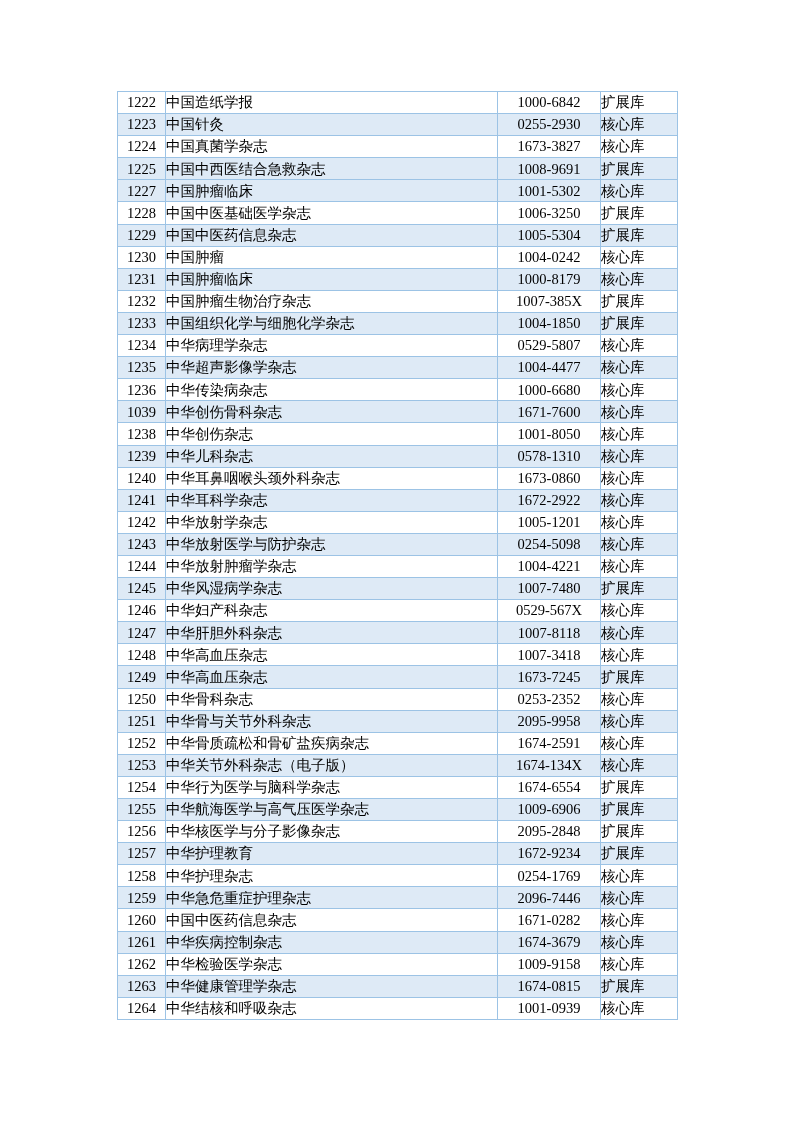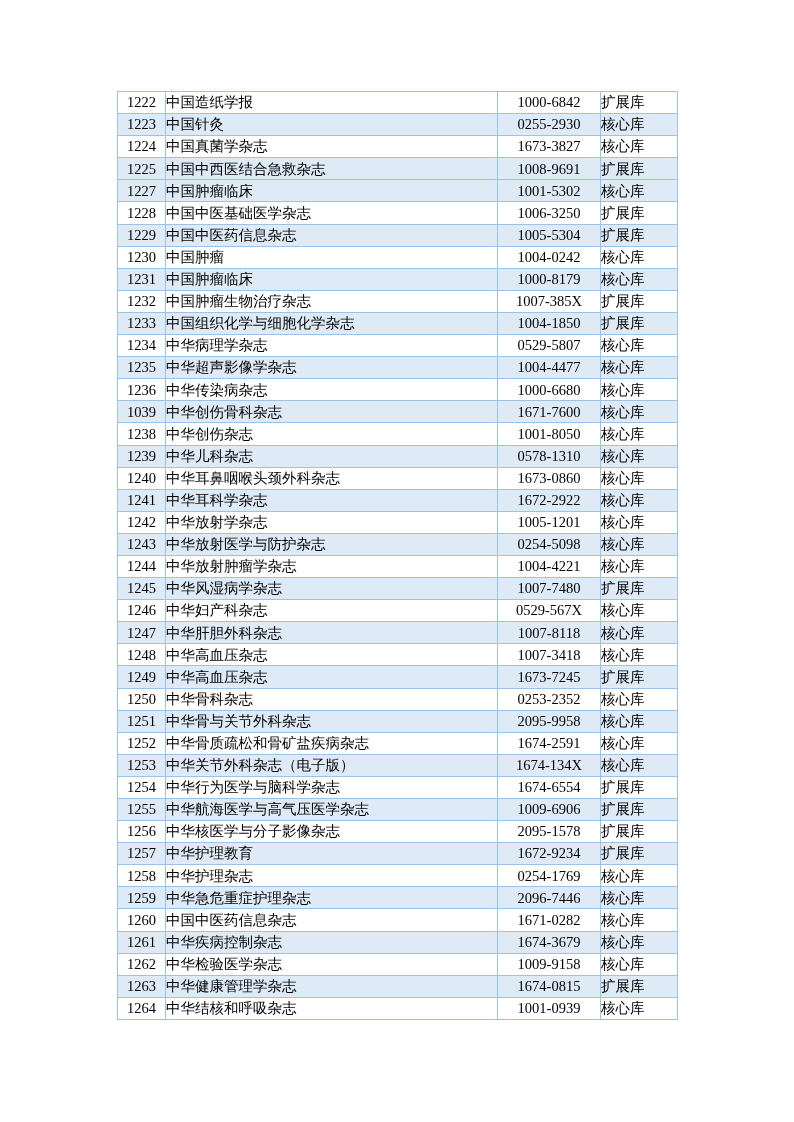--- a/index.html
+++ b/index.html
@@ -254,21 +254,21 @@
   </tr>
         <tr class="alt">
     <td class="cell-num">1255</td>
     <td class="cell-name">中华航海医学与高气压医学杂志</td>
     <td class="cell-issn">1009-6906</td>
     <td class="cell-cat">扩展库</td>
   </tr>
         <tr>
     <td class="cell-num">1256</td>
     <td class="cell-name">中华核医学与分子影像杂志</td>
-    <td class="cell-issn">2095-1578</td>
+    <td class="cell-issn">2095-2848</td>
     <td class="cell-cat">扩展库</td>
   </tr>
         <tr class="alt">
     <td class="cell-num">1257</td>
     <td class="cell-name">中华护理教育</td>
     <td class="cell-issn">1672-9234</td>
     <td class="cell-cat">扩展库</td>
   </tr>
         <tr>
     <td class="cell-num">1258</td>

